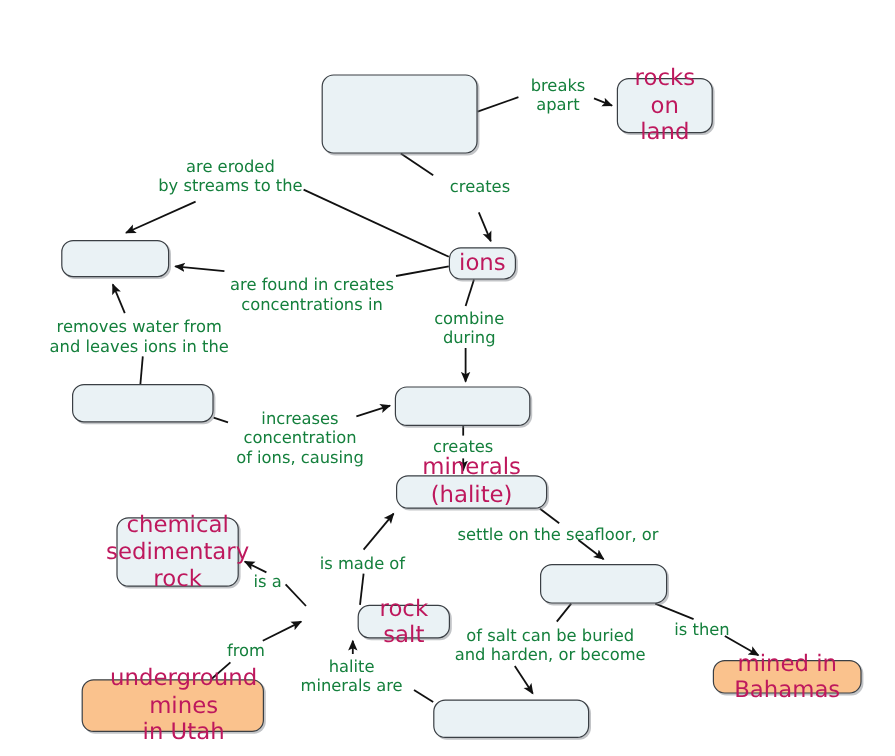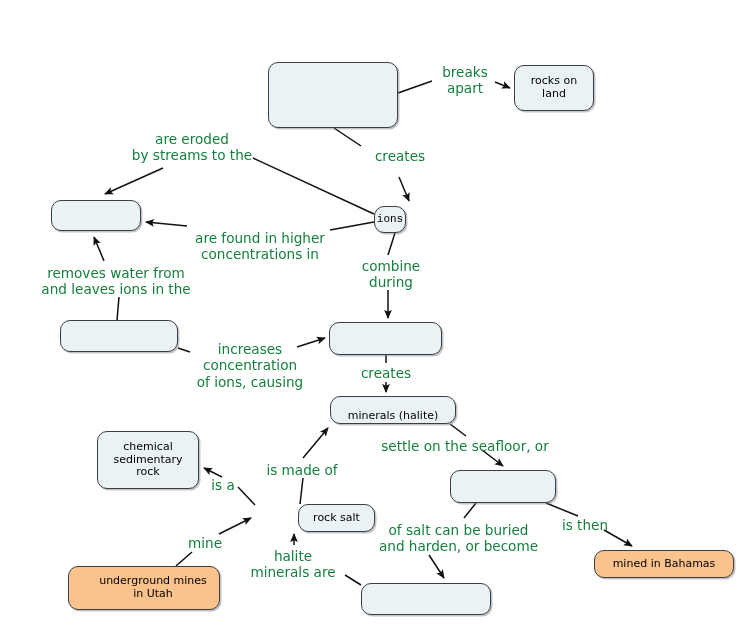--- a/index.html
+++ b/index.html
@@ -27,23 +27,23 @@
   .node {
     position: absolute;
     box-sizing: border-box;
     border: 1.6px solid #3a3f44;
     border-radius: 10px;
     background: #eaf2f5;
     display: flex;
     align-items: center;
     justify-content: center;
     text-align: center;
-    font-size: 11px;
+    font-size: 19px;
     line-height: 1.18;
-    color: #000000;
+    color: #be185d;
     box-shadow: 1.5px 1.5px 0 rgba(120,125,130,0.45);
     z-index: 3;
   }
   .node.orange {
     background: #fac28d;
   }
   .node span {
     display: block;
     padding: 0 6px;
     white-space: pre-line;
@@ -105,21 +105,21 @@
       <div class="node" style="left: 268px; top: 62px; width: 130px; height: 66px;">
         <span></span>
       </div>
       <div class="node" style="left: 514px; top: 65px; width: 80px; height: 46px;">
         <span>rocks on
 land</span>
       </div>
       <div class="node" style="left: 51px; top: 200px; width: 90px; height: 31px;">
         <span></span>
       </div>
-      <div class="node" style="left: 374px; top: 206px; width: 32px; height: 27px; font-family: Liberation Mono, monospace;">
+      <div class="node" style="left: 374px; top: 206px; width: 56px; height: 27px;">
         <span>ions</span>
       </div>
       <div class="node" style="left: 60px; top: 320px; width: 118px; height: 32px;">
         <span></span>
       </div>
       <div class="node" style="left: 329px; top: 322px; width: 113px; height: 33px;">
         <span></span>
       </div>
       <div class="node" style="left: 330px; top: 396px; width: 126px; height: 28px; align-items: flex-end;">
         <span>minerals (halite)</span>
@@ -128,50 +128,50 @@
         <span>chemical
 sedimentary
 rock</span>
       </div>
       <div class="node" style="left: 450px; top: 470px; width: 106px; height: 33px;">
         <span></span>
       </div>
       <div class="node" style="left: 255px; top: 504px; width: 77px; height: 28px; margin-left: 43px;">
         <span>rock salt</span>
       </div>
-      <div class="node orange" style="left: 594px; top: 550px; width: 140px; height: 28px;">
+      <div class="node orange" style="left: 594px; top: 550px; width: 124px; height: 28px;">
         <span>mined in Bahamas</span>
       </div>
       <div class="node orange" style="left: 68px; top: 566px; width: 152px; height: 44px; padding-left: 18px;">
         <span>underground mines
 in Utah</span>
       </div>
       <div class="node" style="left: 361px; top: 583px; width: 130px; height: 32px;">
         <span></span>
       </div>
     </div>
   <div id="label-layer">
       <div class="elabel" style="left: 434px; top: 64px; width: 62px;">breaks
 apart</div>
       <div class="elabel" style="left: 112px; top: 131px; width: 160px;">are eroded
 by streams to the</div>
       <div class="elabel" style="left: 372px; top: 148px; width: 56px;">creates</div>
-      <div class="elabel" style="left: 190px; top: 230px; width: 140px;">are found in higher
+      <div class="elabel" style="left: 190px; top: 230px; width: 140px;">are found in creates
 concentrations in</div>
       <div class="elabel" style="left: 40px; top: 265px; width: 152px;">removes water from
 and leaves ions in the</div>
       <div class="elabel" style="left: 357px; top: 258px; width: 68px;">combine
 during</div>
       <div class="elabel" style="left: 196px; top: 341px; width: 108px;">increases
 concentration
 of ions, causing</div>
       <div class="elabel" style="left: 358px; top: 365px; width: 56px;">creates</div>
       <div class="elabel" style="left: 379px; top: 438px; width: 172px;">settle on the seafloor, or</div>
       <div class="elabel" style="left: 265px; top: 462px; width: 74px;">is made of</div>
       <div class="elabel" style="left: 208px; top: 477px; width: 30px;">is a</div>
       <div class="elabel" style="left: 376px; top: 522px; width: 165px;">of salt can be buried
 and harden, or become</div>
       <div class="elabel" style="left: 560px; top: 517px; width: 50px;">is then</div>
-      <div class="elabel" style="left: 185px; top: 535px; width: 40px;">mine</div>
+      <div class="elabel" style="left: 185px; top: 535px; width: 40px;">from</div>
       <div class="elabel" style="left: 249px; top: 548px; width: 88px;">halite
 minerals are</div>
     </div>
 </div>
 
 </body></html>

